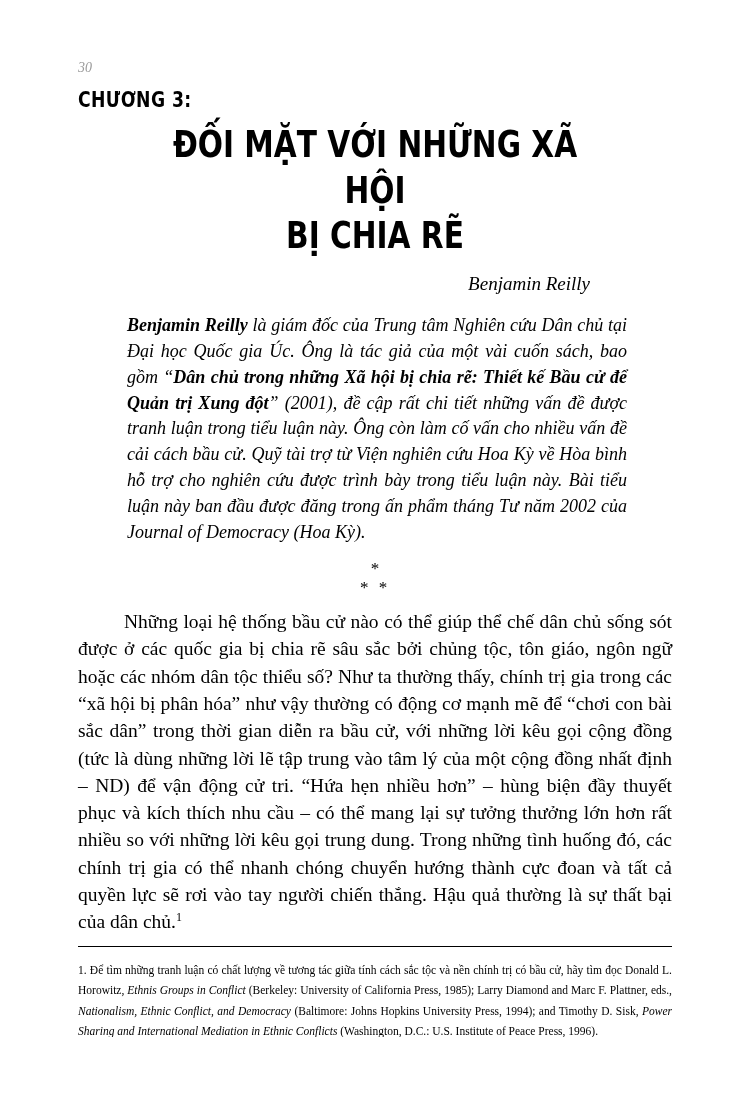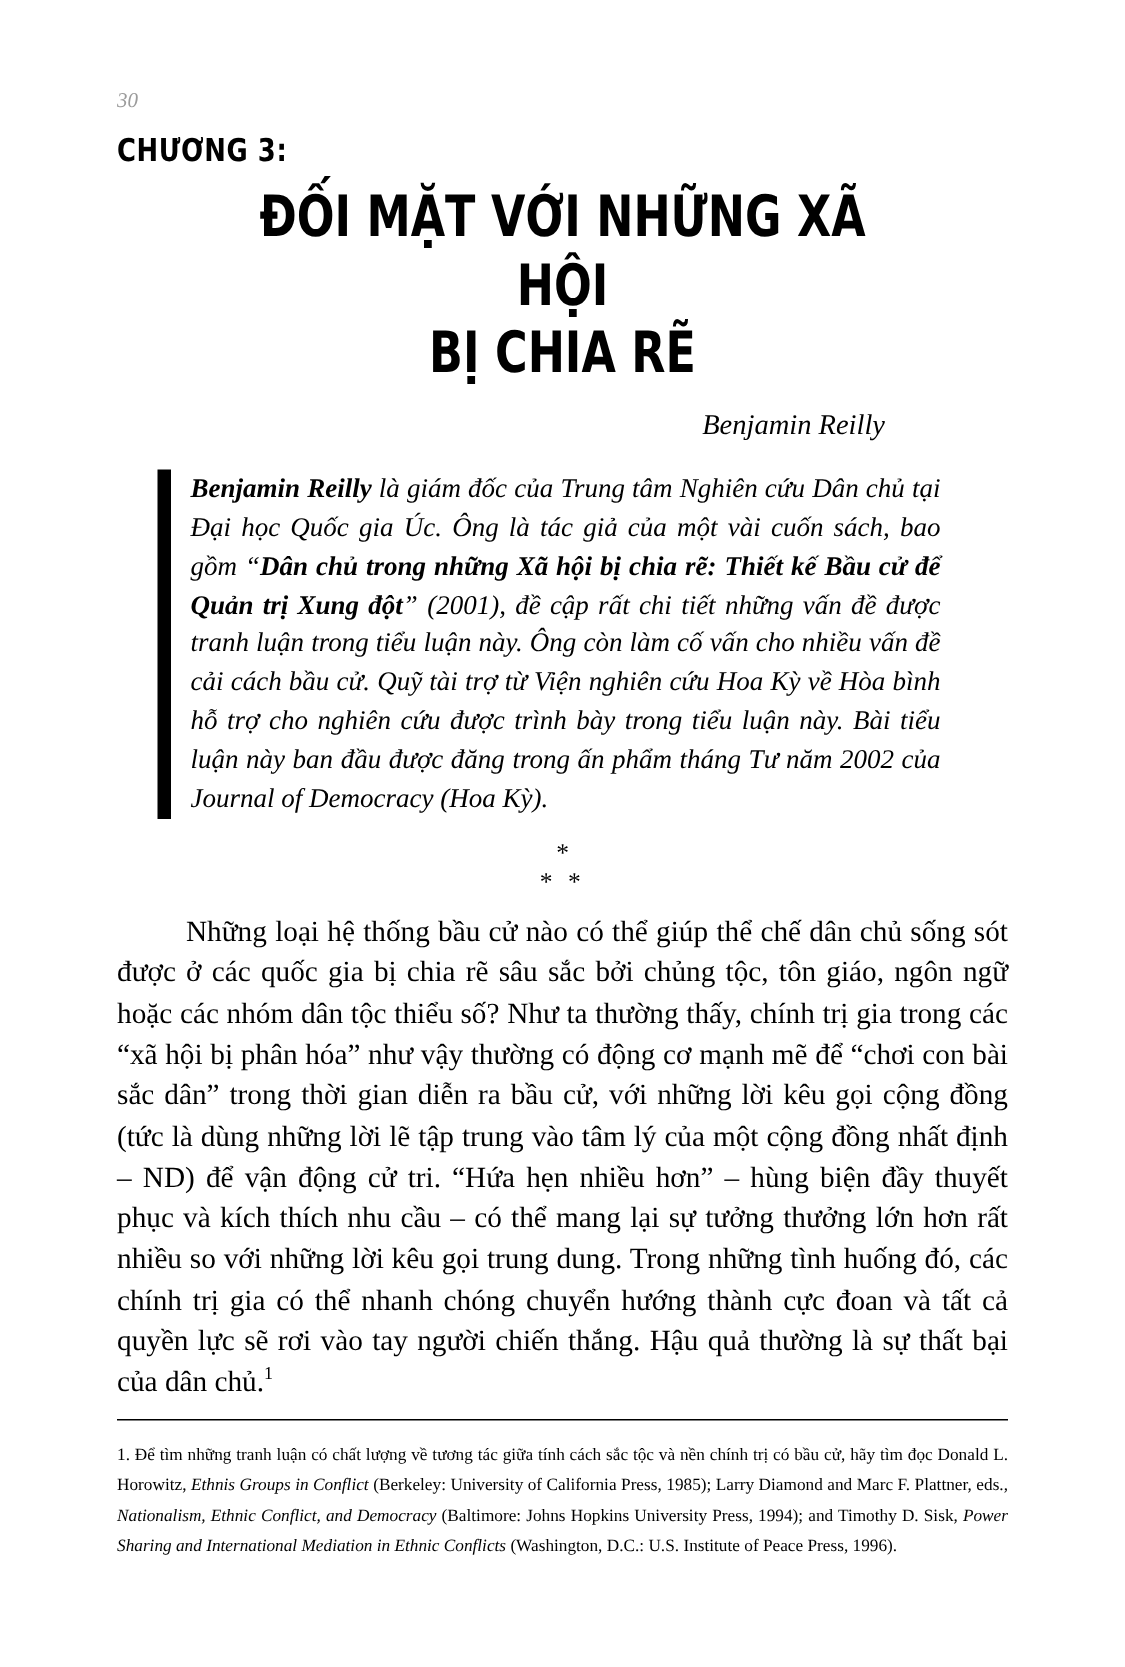--- a/index.html
+++ b/index.html
@@ -48,20 +48,21 @@
     text-align: right;
     font-style: italic;
     font-size: 19px;
     padding-right: 82px;
     margin-bottom: 18px;
   }
 
   .bio {
     display: flex;
     margin: 0 45px 0 27px;
+    align-items: center;
   }
   .bio-bar {
     width: 9px;
     background: #000;
     flex: none;
     margin-right: 13px;
   }
   .bio-text {
     font-style: italic;
     font-size: 18px;

